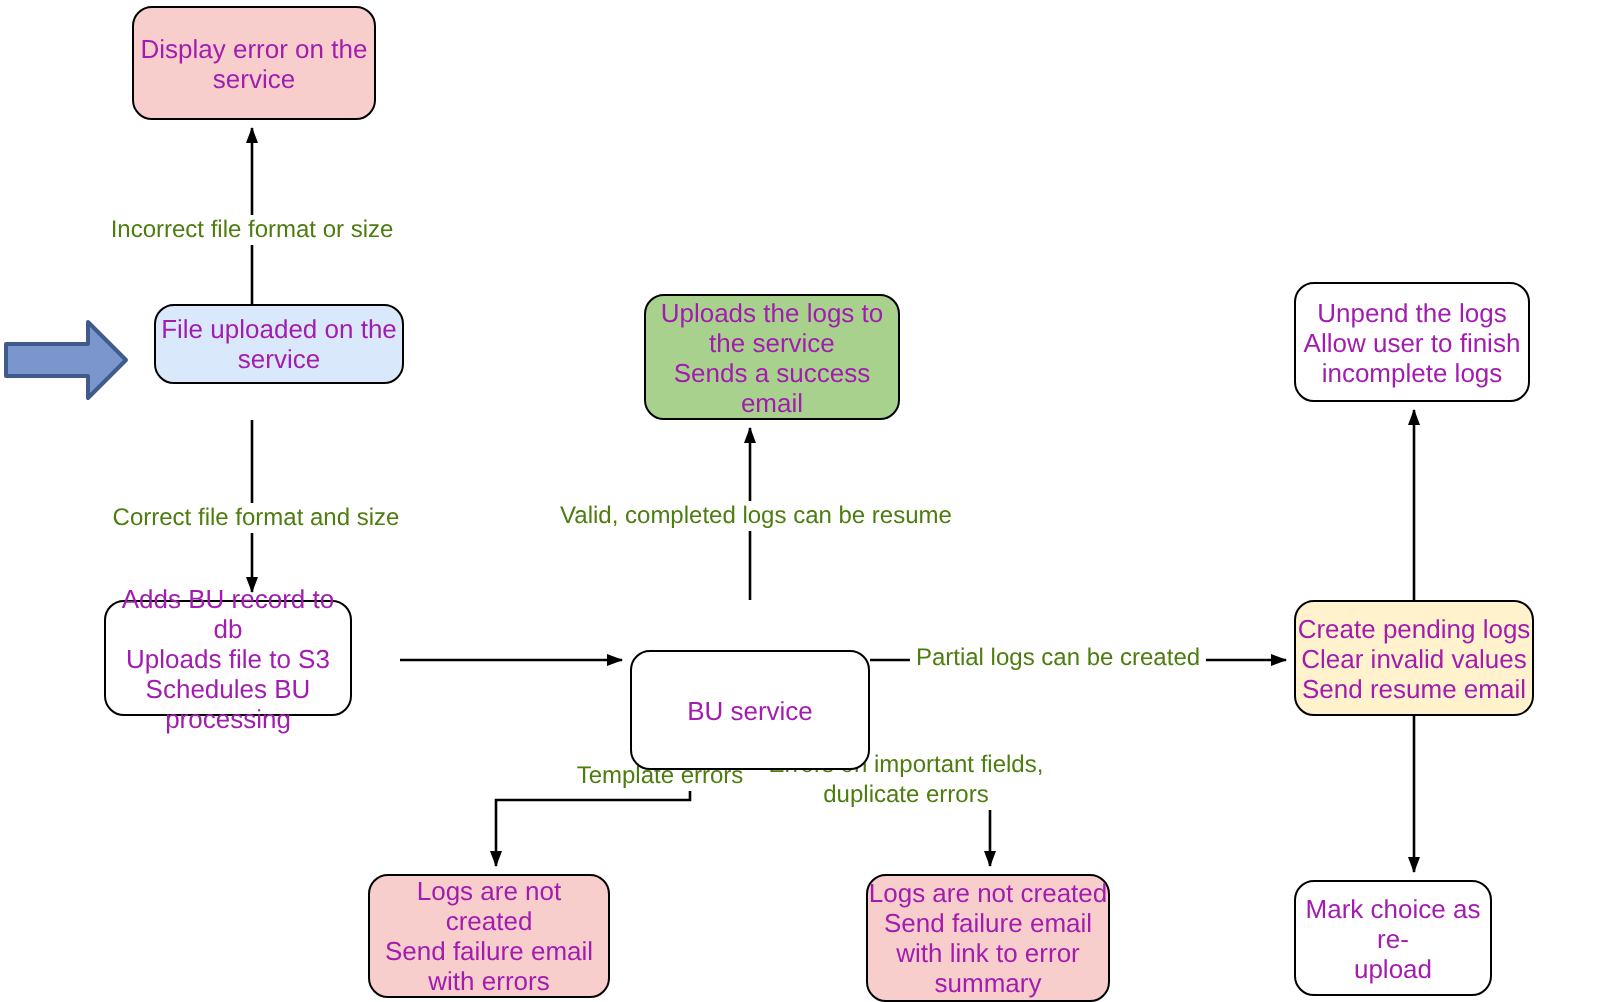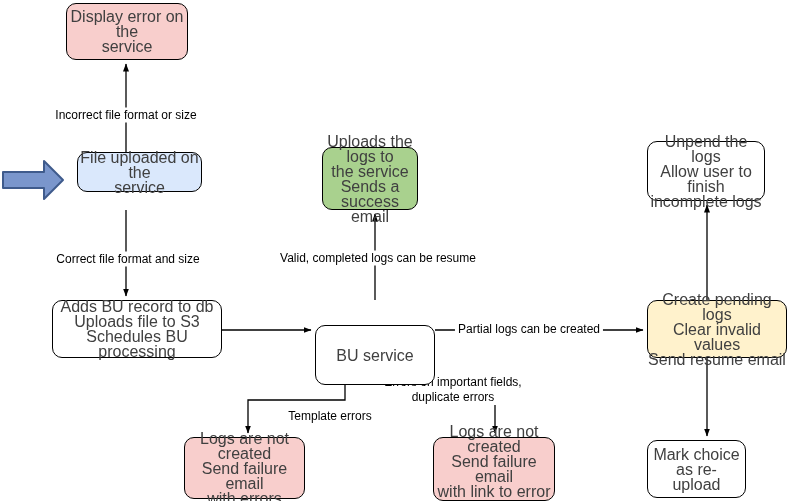--- a/index.html
+++ b/index.html
@@ -18,58 +18,58 @@
   }
   .node {
     position: absolute;
     box-sizing: border-box;
     display: flex;
     align-items: center;
     justify-content: center;
     text-align: center;
     border: 1.5px solid #000000;
     border-radius: 10px;
-    font-size: 16px;
+    font-size: 13px;
     line-height: 15px;
-    color: #404040;
+    color: #a21caf;
   }
   .node span { white-space: pre-line; }
   .fill-pink   { background: #F8CECC; }
   .fill-blue   { background: #DAE8FC; }
   .fill-green  { background: #A9D18E; }
   .fill-yellow { background: #FFF2CC; }
   .fill-white  { background: #FFFFFF; }
   .edge-label {
     position: absolute;
     transform: translate(-50%, -50%);
     background: #ffffff;
     padding: 0 3px;
     font-size: 12px;
     line-height: 15px;
-    color: #000000;
+    color: #4d7c0f;
     text-align: center;
     white-space: pre-line;
   }
   
   #n-display-error { left: 66px;  top: 3px;   width: 122px; height: 57px; }
   #n-file-uploaded { left: 77px;  top: 152px; width: 125px; height: 40px; }
-  #n-uploads-logs  { left: 322px; top: 147px; width: 96px; height: 63px; }
+  #n-uploads-logs  { left: 322px; top: 147px; width: 128px; height: 63px; }
   #n-unpend        { left: 647px; top: 141px; width: 118px; height: 60px; }
-  #n-adds-bu       { left: 52px;  top: 300px; width: 170px; height: 58px; }
+  #n-adds-bu       { left: 52px;  top: 300px; width: 124px; height: 58px; }
   #n-bu-service    { left: 315px; top: 300px; width: 120px; height: 60px; margin-top: 25px; }
-  #n-create-pending{ left: 647px; top: 300px; width: 140px; height: 58px; }
+  #n-create-pending{ left: 647px; top: 300px; width: 120px; height: 58px; }
   #n-logs-errors   { left: 184px; top: 437px; width: 121px; height: 62px; }
   #n-logs-summary  { left: 433px; top: 437px; width: 122px; height: 64px; }
   #n-mark-choice   { left: 647px; top: 440px; width: 99px; height: 58px; }
   
   #l-incorrect     { left: 126px; top: 115px; }
   #l-correct       { left: 128px; top: 259px; }
   #l-valid         { left: 378px; top: 258px; }
   #l-partial       { left: 529px; top: 329px; }
-  #l-template      { left: 330px; top: 416px; text-align: center; }
+  #l-template      { left: 330px; top: 388px; text-align: center; }
   #l-errors-imp    { left: 453px; top: 390px; }
   #l-user-chooses  { left: 704px; top: 255px; }
   #l-user-decides  { left: 704px; top: 396px; }
 </style>
 </head>
 <body>
 
 <div id="stage">
 
   <svg id="connectors" viewBox="0 0 801 501" xmlns="http://www.w3.org/2000/svg">

